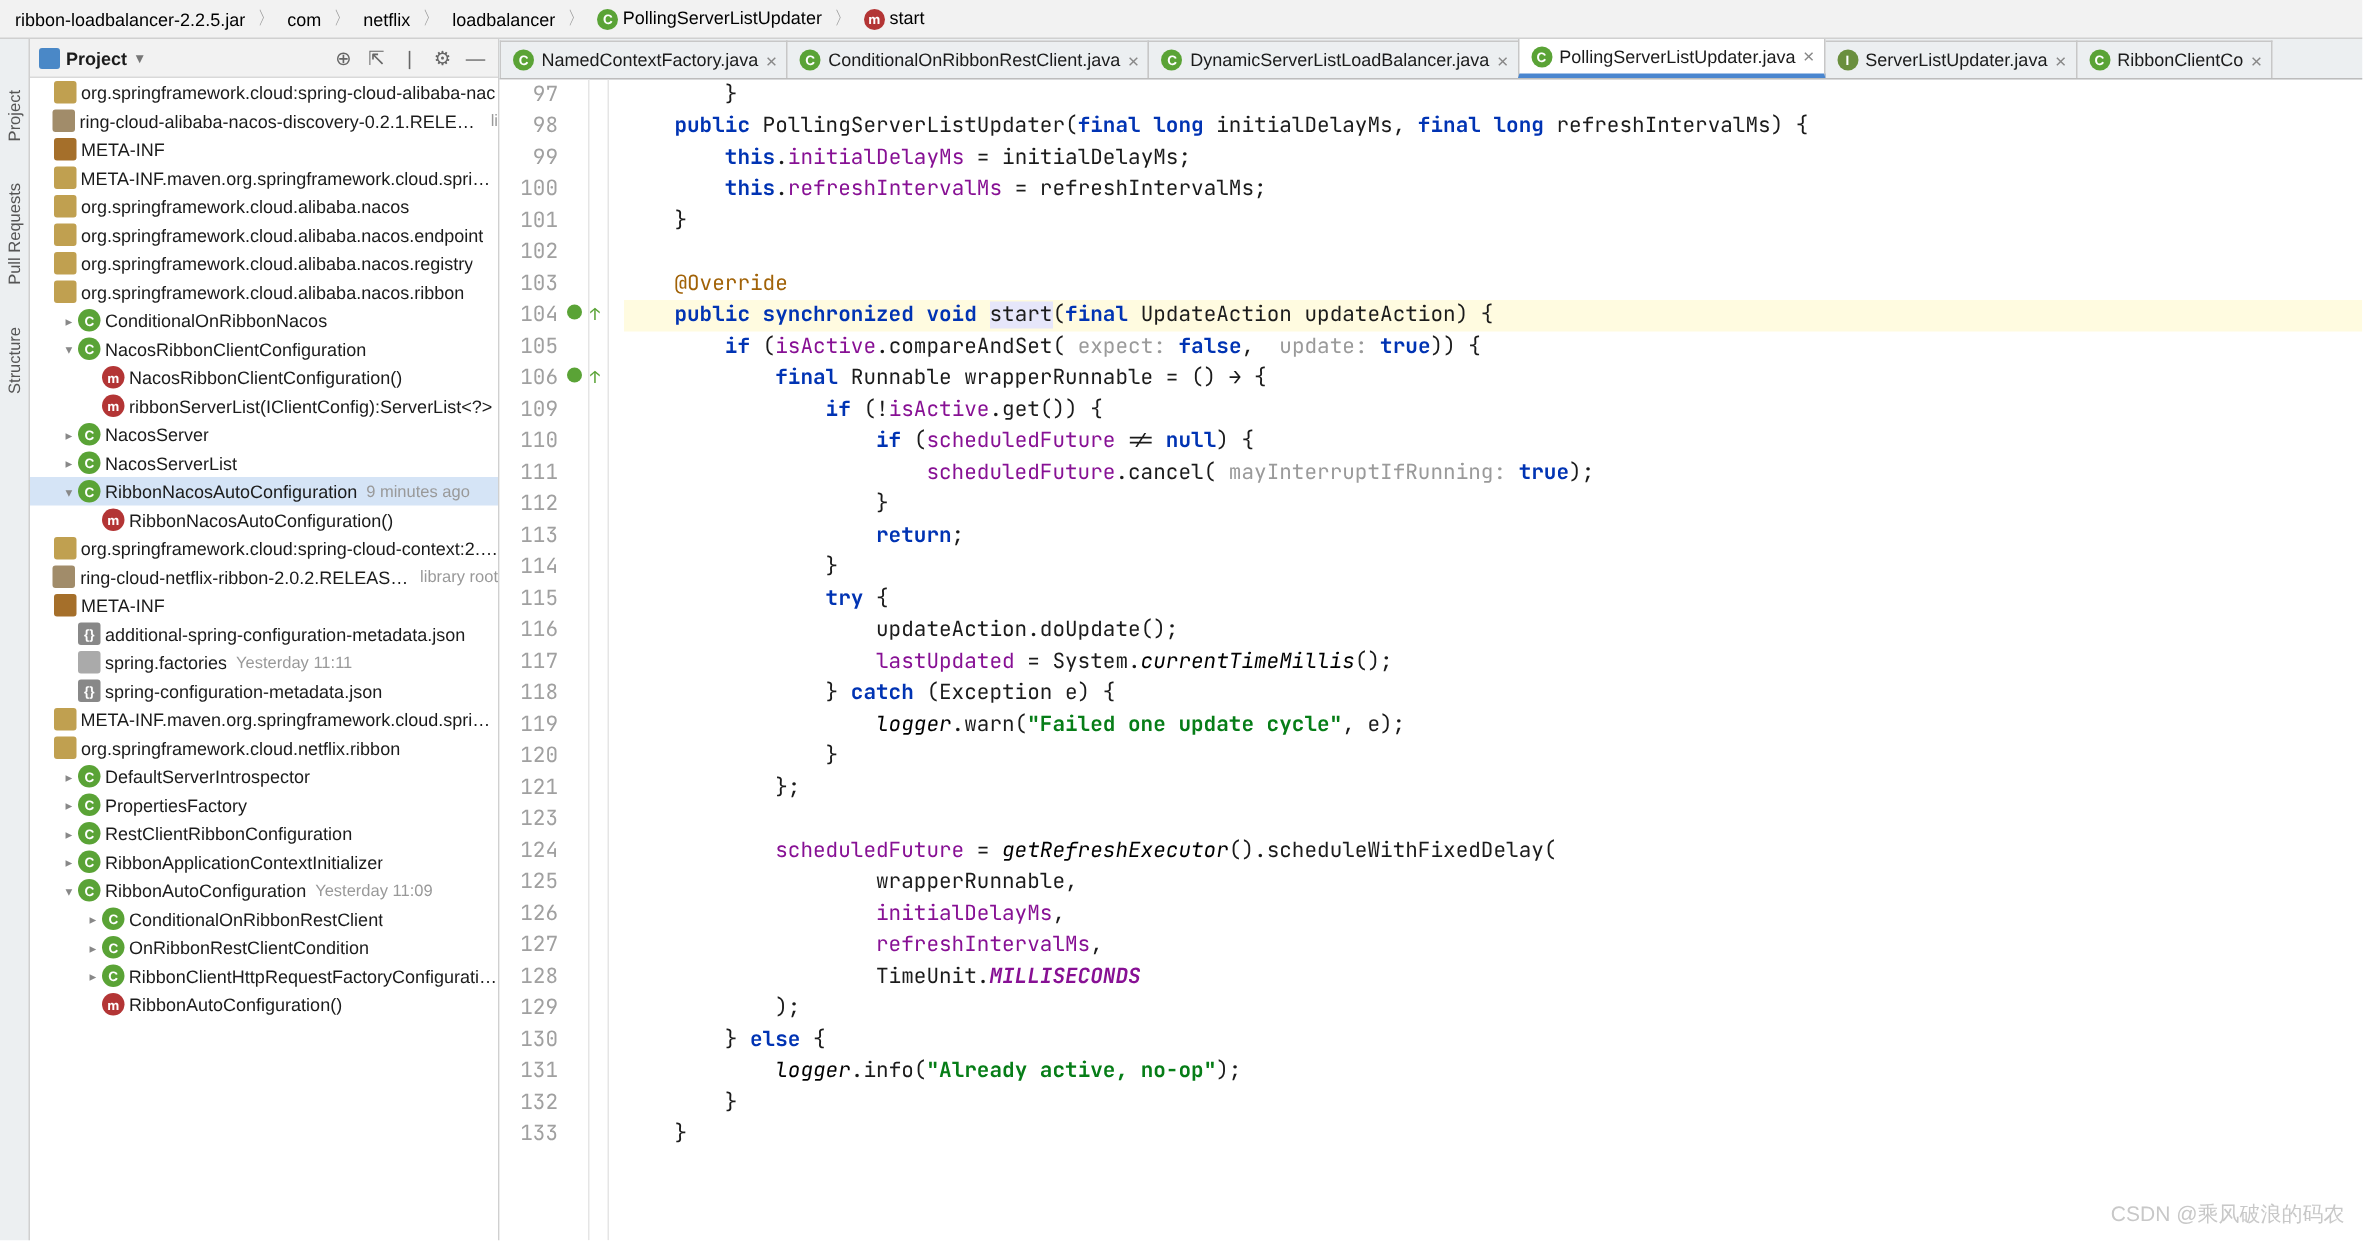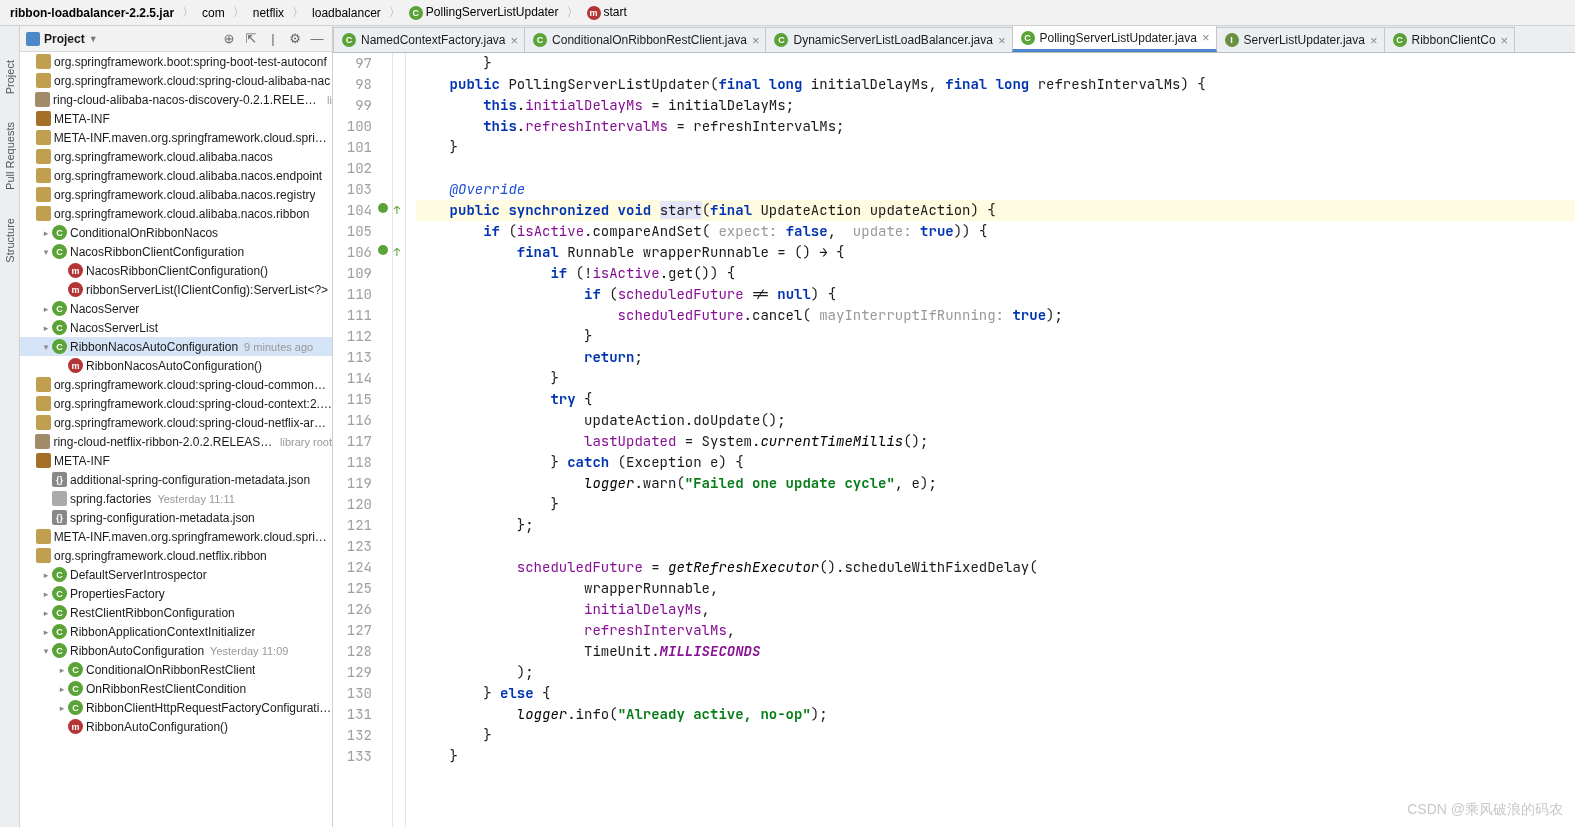--- a/index.html
+++ b/index.html
@@ -44,35 +44,35 @@
 .tab .ticon.i { background:#6a8f3e; }
 .tab .close { color:#888; font-size:13px; }
 .editor { flex:1; display:flex; font-family:"JetBrains Mono","Consolas",monospace; font-size:14px; line-height:21px; overflow:hidden; }
 .gutter { width:60px; background:#fff; border-right:1px solid #e5e5e5; text-align:right; color:#a0a0a0; padding-right:20px; position:relative; }
 .gutter .ln { height:21px; }
 .foldbar { width:13px; border-right:1px solid #e5e5e5; }
 .code { flex:1; padding-left:10px; white-space:pre; overflow:auto; }
 .code .row { height:21px; }
 .code .row.hl { background:#fffbe0; }
 .kw { color:#0033b3; font-weight:bold; }
-.ann { color:#1d4ed8;font-style:italic; }
+.ann { color:#a16207; }
 .str { color:#067d17; font-weight:bold; }
 .fld { color:#871094; }
 .hint { color:#9a9a9a; font-style:normal; }
 .sta { font-style:italic; color:#000; }
 .const { color:#871094; font-style:italic; font-weight:bold; }
 .cursorword { background:#e6e6fa; }
 .watermark { position:fixed; right:12px; bottom:8px; color:#c8c8c8; font-size:14px; pointer-events:none; }
 </style>
 </head>
 <body>
 
 <div class="root">
   <div class="breadcrumb" id="breadcrumb">
-      <span class="crumb"><span style="font-weight: bold;">ribbon-loadbalancer-2.2.5.jar</span></span>
+      <span class="crumb"><span style="font-weight: normal;">ribbon-loadbalancer-2.2.5.jar</span></span>
       <span class="sep">〉</span>
       <span class="crumb"><span>com</span></span>
       <span class="sep">〉</span>
       <span class="crumb"><span>netflix</span></span>
       <span class="sep">〉</span>
       <span class="crumb"><span>loadbalancer</span></span>
       <span class="sep">〉</span>
       <span class="crumb"><span class="icon-c">C</span><span>PollingServerListUpdater</span></span>
       <span class="sep">〉</span>
       <span class="crumb"><span class="icon-m">m</span><span>start</span></span>
@@ -93,26 +93,20 @@
         <span class="tbtn">⇱</span>
         <span class="tbtn">|</span>
         <span class="tbtn">⚙</span>
         <span class="tbtn">—</span>
       </div>
       <div class="tree" id="tree">
           <div class="node">
             <span class="ind" style="width: 0px;"></span>
             <span class="caret"></span>
             <span class="icon pkg"></span>
-            <span class="lbl">org.springframework.boot:spring-boot-test-autoconf</span>
-          </div>
-          <div class="node">
-            <span class="ind" style="width: 0px;"></span>
-            <span class="caret"></span>
-            <span class="icon pkg"></span>
             <span class="lbl">org.springframework.cloud:spring-cloud-alibaba-nac</span>
           </div>
           <div class="node">
             <span class="ind" style="width: 0px;"></span>
             <span class="caret"></span>
             <span class="icon jar"></span>
             <span class="lbl">ring-cloud-alibaba-nacos-discovery-0.2.1.RELEASE.jar</span>
             <span class="suffix">li</span>
           </div>
           <div class="node">
@@ -197,33 +191,21 @@
           <div class="node">
             <span class="ind" style="width: 32px;"></span>
             <span class="caret"></span>
             <span class="icon mth">m</span>
             <span class="lbl">RibbonNacosAutoConfiguration()</span>
           </div>
           <div class="node">
             <span class="ind" style="width: 0px;"></span>
             <span class="caret"></span>
             <span class="icon pkg"></span>
-            <span class="lbl">org.springframework.cloud:spring-cloud-commons:2.</span>
-          </div>
-          <div class="node">
-            <span class="ind" style="width: 0px;"></span>
-            <span class="caret"></span>
-            <span class="icon pkg"></span>
             <span class="lbl">org.springframework.cloud:spring-cloud-context:2.0.2</span>
-          </div>
-          <div class="node">
-            <span class="ind" style="width: 0px;"></span>
-            <span class="caret"></span>
-            <span class="icon pkg"></span>
-            <span class="lbl">org.springframework.cloud:spring-cloud-netflix-archa</span>
           </div>
           <div class="node">
             <span class="ind" style="width: 0px;"></span>
             <span class="caret"></span>
             <span class="icon jar"></span>
             <span class="lbl">ring-cloud-netflix-ribbon-2.0.2.RELEASE.jar</span>
             <span class="suffix">library root</span>
           </div>
           <div class="node">
             <span class="ind" style="width: 0px;"></span>

